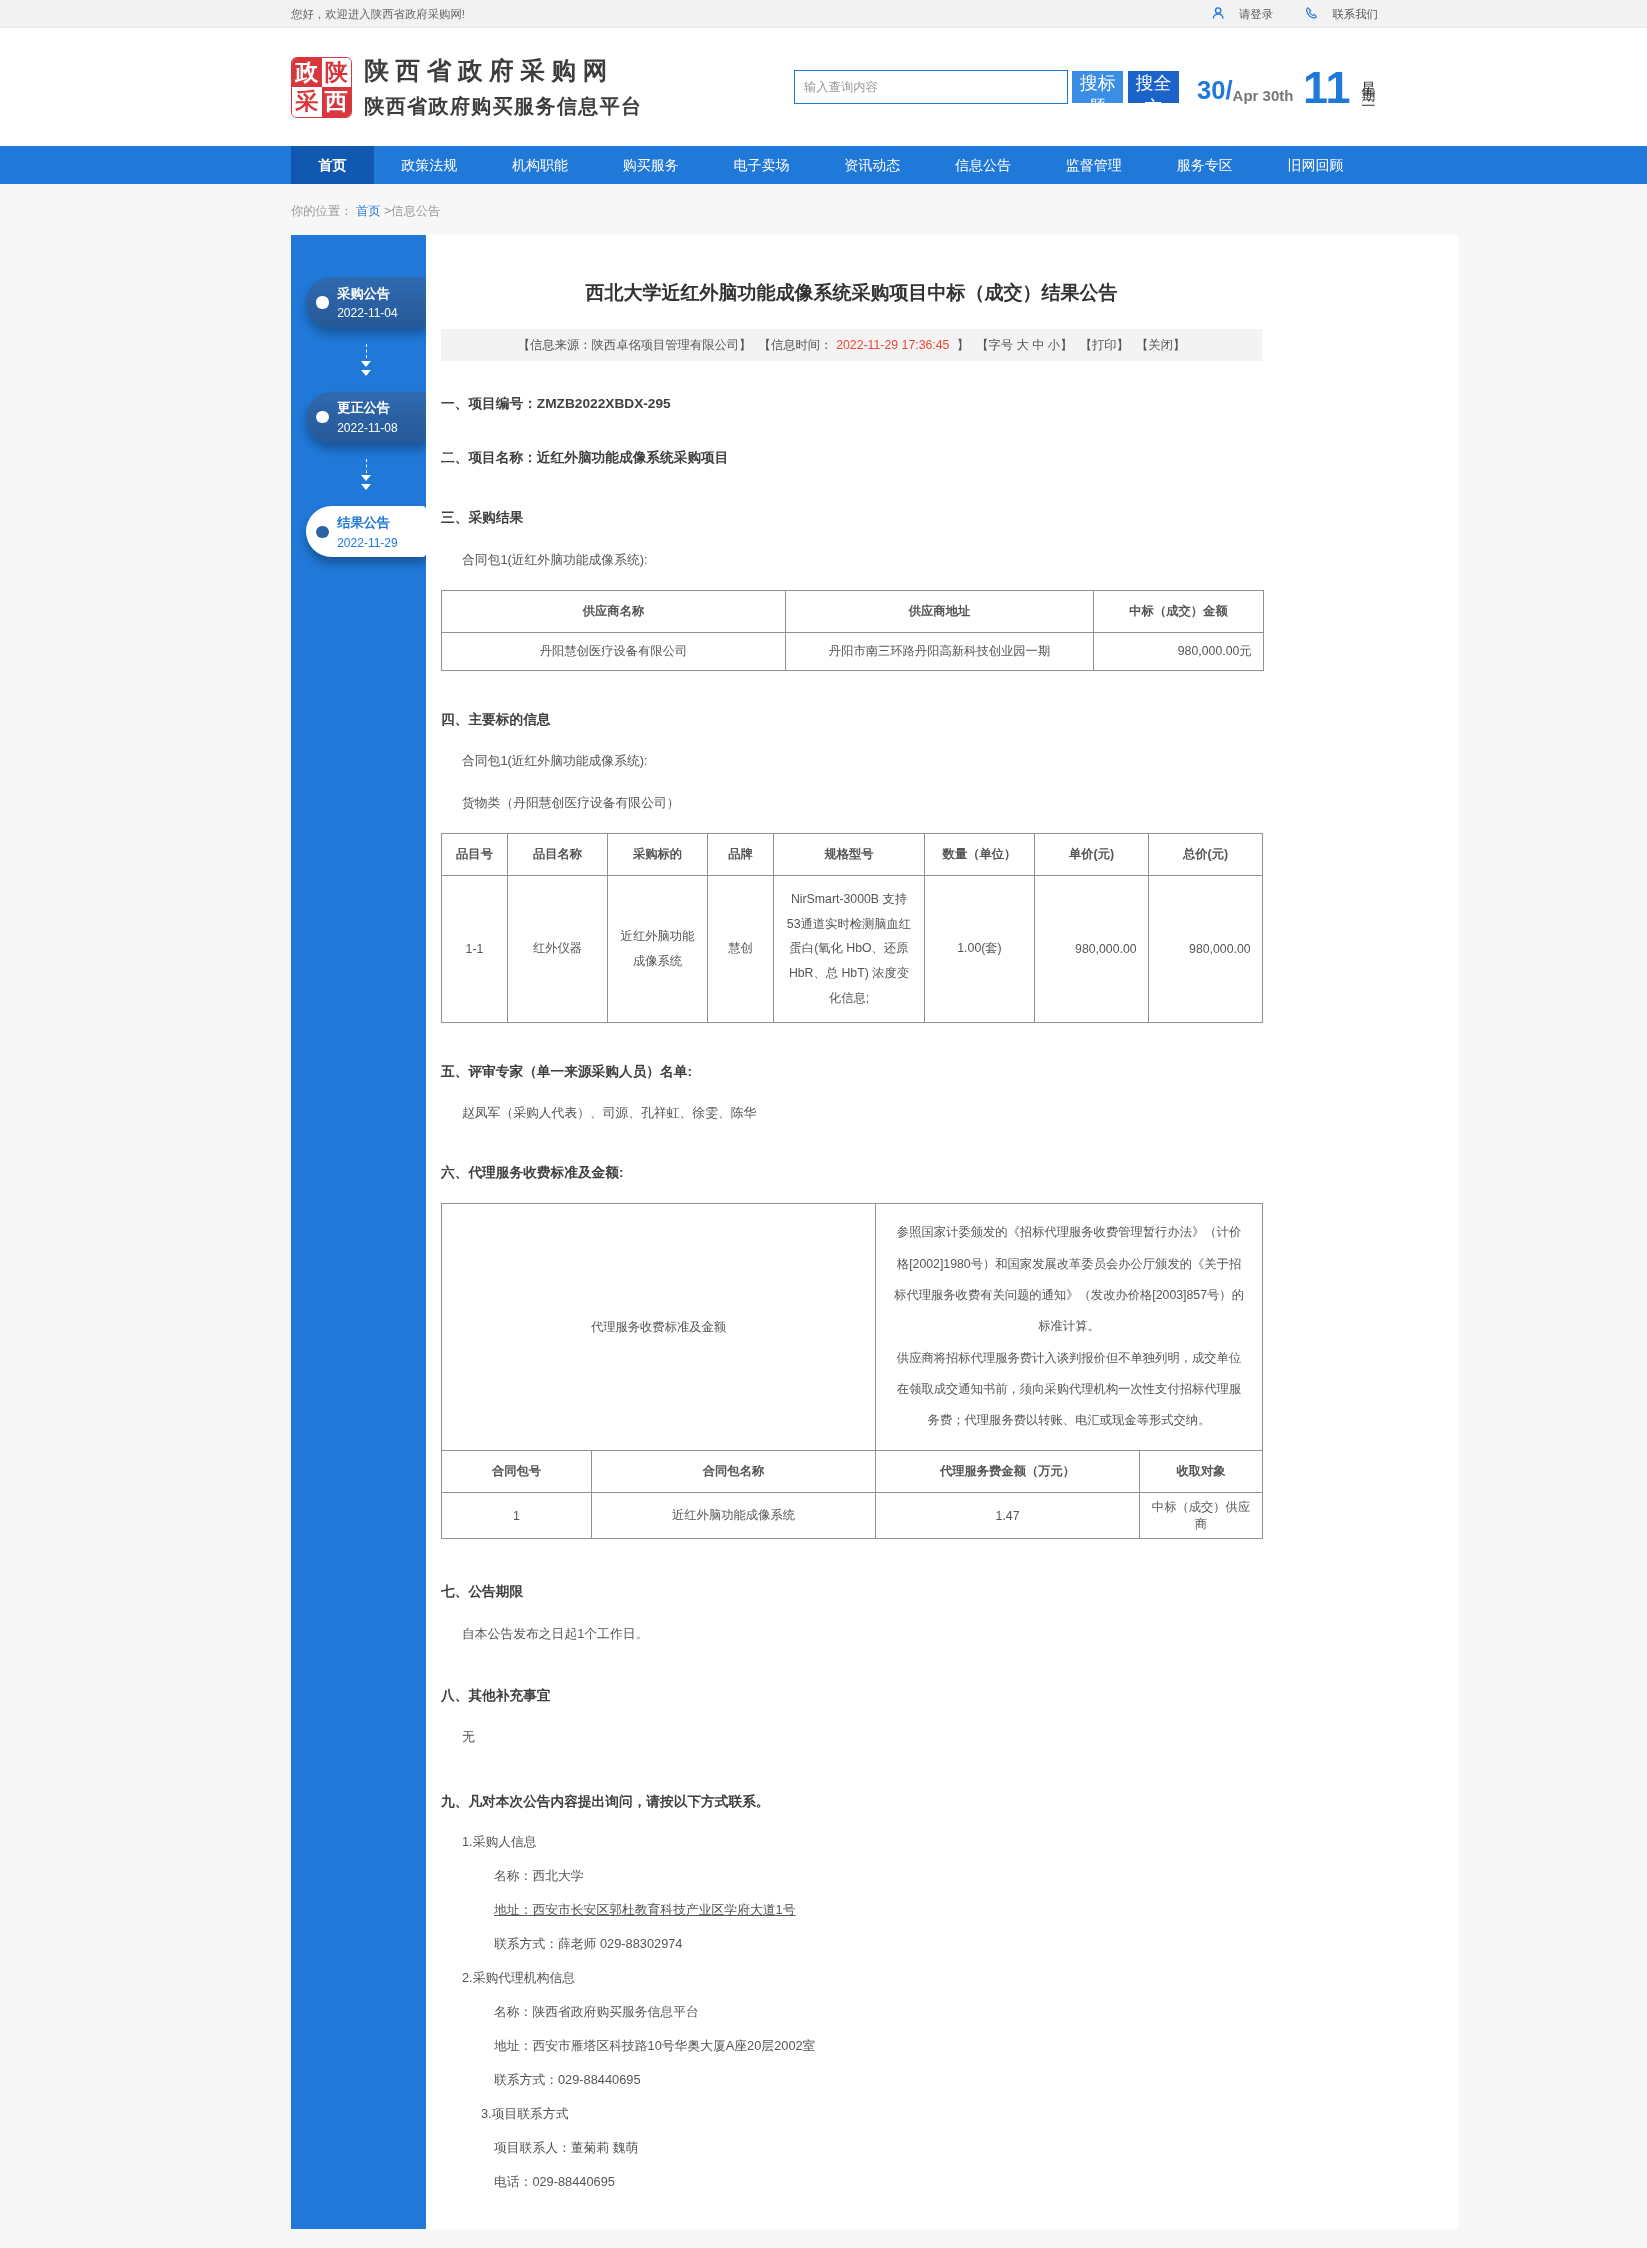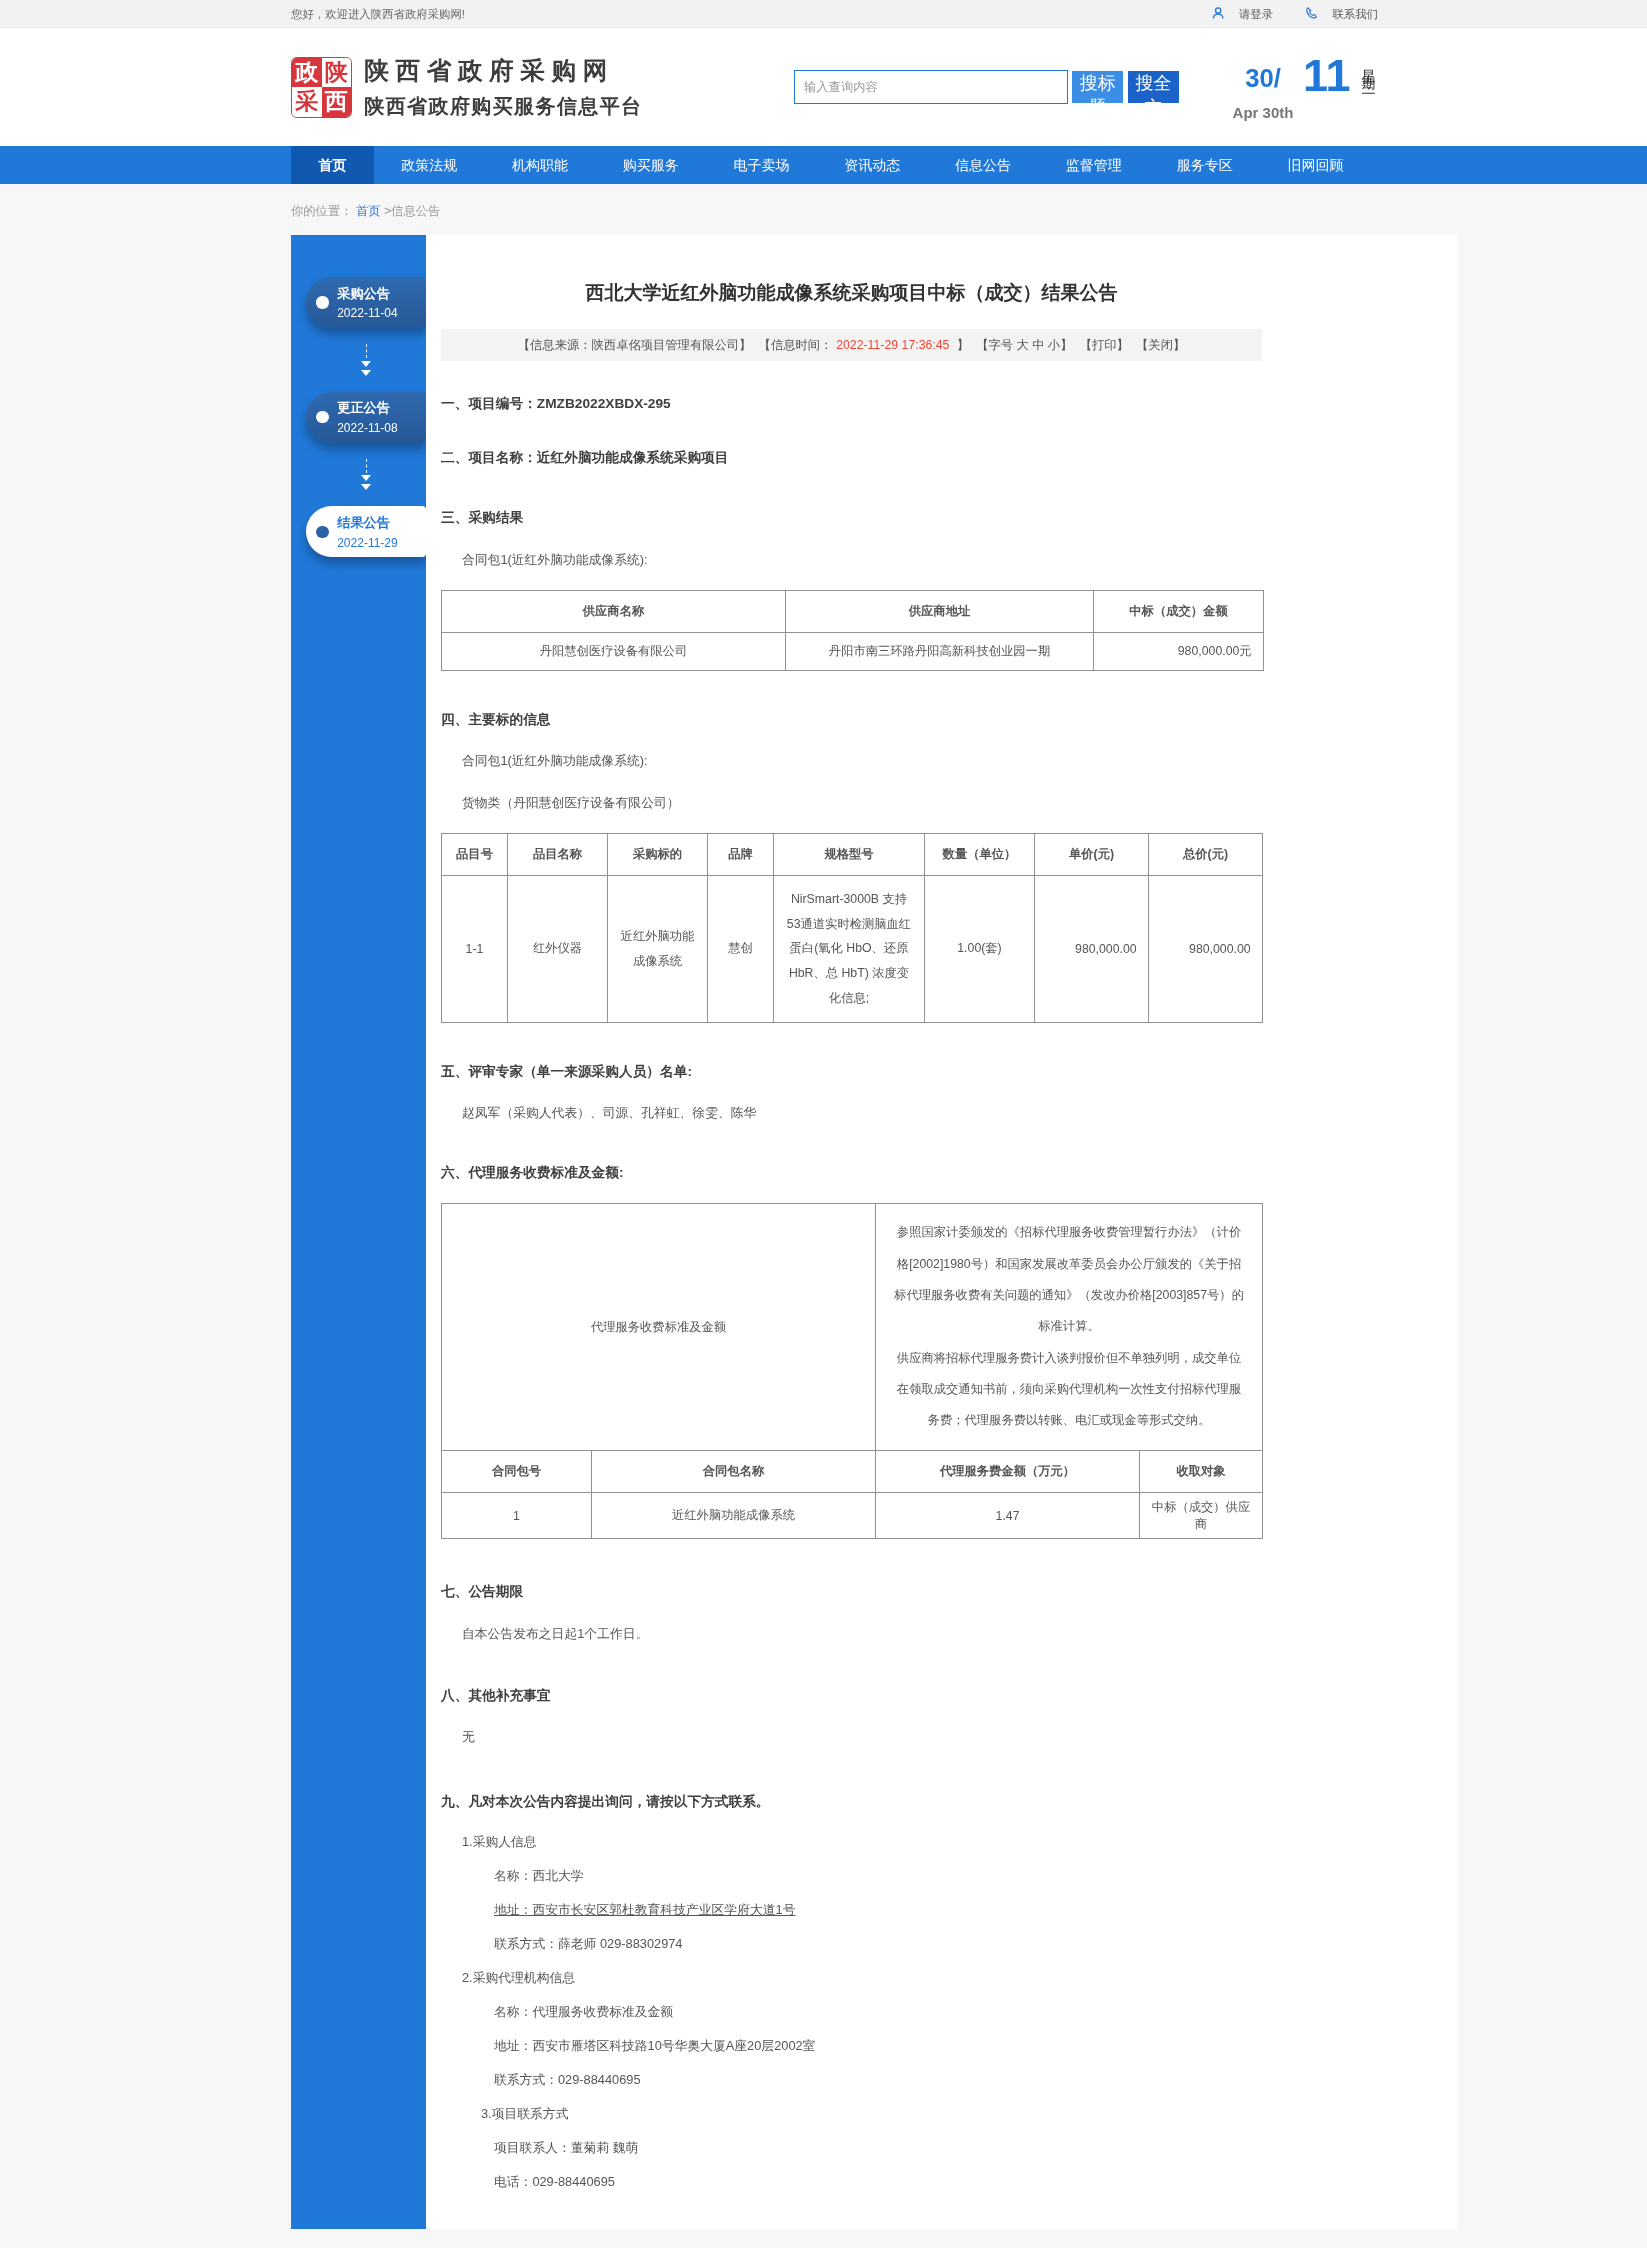--- a/index.html
+++ b/index.html
@@ -26,21 +26,21 @@
   .site-subtitle { font-size:20px; font-weight:bold; color:#3d3d3d; letter-spacing:1.4px; margin-top:5.7px; }
 
   .search-block { display:flex; align-items:center; margin-left:151px; }
   .search-input { width:274px; height:34px; border:1.9px solid #2078d8; padding:0 9.5px; font-size:12.3px; color:#333; outline:none; }
   .search-input::placeholder { color:#999; }
   .search-btn { height:32px; width:51px; border:none; color:#fff; font-size:18px; cursor:pointer; }
   .btn-title { background:#3a8ee6; margin-left:4.7px; }
   .btn-full { background:#1b63c9; margin-left:4.7px; }
 
   .date-block { margin-left:auto; display:flex; align-items:flex-start; gap:9.5px; }
-  .date-left { display:flex; flex-direction:column; align-items:center; padding-top:11.4px; }
+  .date-left { display:flex; flex-direction:row; align-items:flex-start; padding-top:11.4px; }
   .date-day { font-size:25.6px; font-weight:bold; color:#2078d8; }
   .date-en { font-size:15px; font-weight:bold; color:#777; margin-top:11.4px; }
   .date-month { font-size:45px; font-weight:bold; color:#2078d8; line-height:1; }
   .date-week { writing-mode:vertical-rl; font-size:14px; color:#333; letter-spacing:6.6px; padding-top:5.7px; }
 
   
   .nav { background:#2078d8; height:38px; }
   .nav-inner { display:flex; height:38px; padding-left:101px; }
   .nav-item { color:#fff; font-size:14px; line-height:38px; padding:0 27.4px; cursor:pointer; white-space:nowrap; }
   .nav-item.active { background:#1159b0; font-weight:bold; }
@@ -328,21 +328,21 @@
 
           <div class="sec-heading" style="margin-top:44px;">八、其他补充事宜</div>
           <div class="sec-body">无</div>
 
           <div class="sec-heading" style="margin-top:47px;">九、凡对本次公告内容提出询问，请按以下方式联系。</div>
           <div class="sec-body" style="margin-top:23px;">1.采购人信息</div>
           <div class="sec-body indent2" style="margin-top:17px;">名称：西北大学</div>
           <div class="sec-body indent2" style="margin-top:17px;text-decoration:underline;">地址：西安市长安区郭杜教育科技产业区学府大道1号</div>
           <div class="sec-body indent2" style="margin-top:17px;">联系方式：薛老师 029-88302974</div>
           <div class="sec-body" style="margin-top:17px;">2.采购代理机构信息</div>
-          <div class="sec-body indent2" style="margin-top:17px;">名称：代理服务收费标准及金额</div>
+          <div class="sec-body indent2" style="margin-top:17px;">名称：陕西省政府购买服务信息平台</div>
           <div class="sec-body indent2" style="margin-top:17px;">地址：西安市雁塔区科技路10号华奥大厦A座20层2002室</div>
           <div class="sec-body indent2" style="margin-top:17px;">联系方式：029-88440695</div>
           <div class="sec-body" style="margin-top:17px;margin-left:40px;">3.项目联系方式</div>
           <div class="sec-body indent2" style="margin-top:17px;">项目联系人：董菊莉 魏萌</div>
           <div class="sec-body indent2" style="margin-top:17px;">电话：029-88440695</div>
 
         </div>
       </div>
     </div>
   </div>

